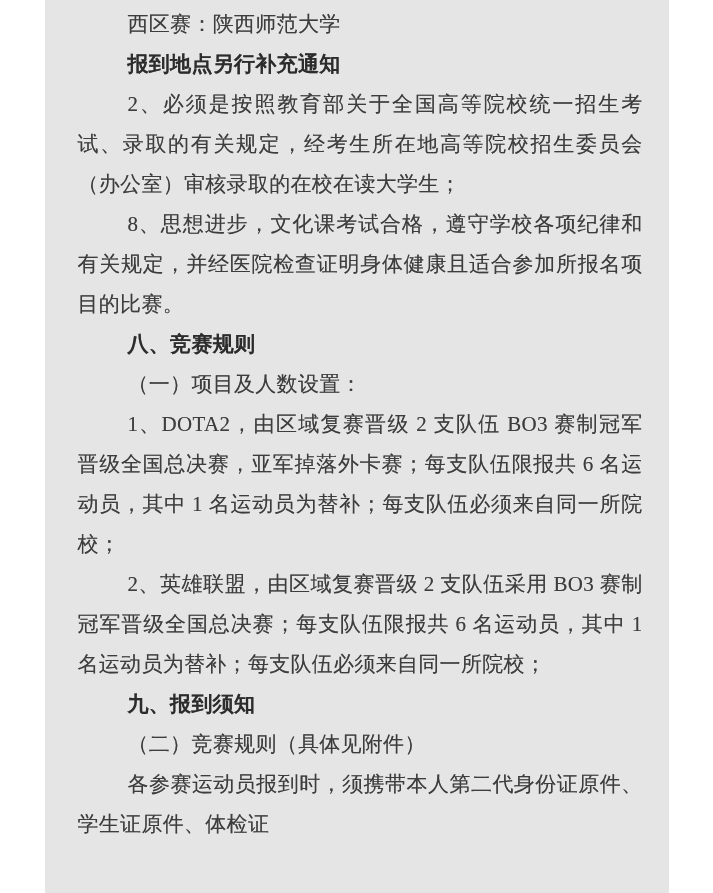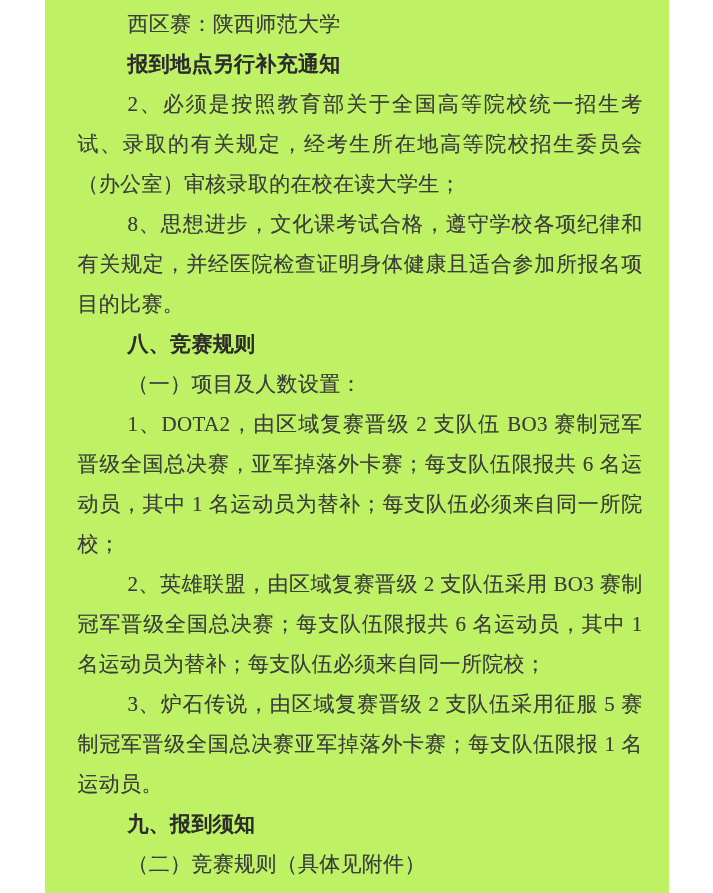--- a/index.html
+++ b/index.html
@@ -5,21 +5,21 @@
   html, body {
     margin: 0;
     padding: 0;
     background: #ffffff;
   }
   .page {
     position: relative;
     width: 624px;
     height: 893px;
     margin: 0 auto;
-    background: #bef264;
+    background: #e5e5e5;
     overflow: hidden;
     font-family: "Liberation Serif", "DejaVu Serif", serif;
     color: #3d3d3d;
     box-sizing: border-box;
   }
   .content {
     padding: 4px 26px 0 33px;
   }
   .line {
     margin: 0;
@@ -42,18 +42,17 @@
 <div class="page">
   <div class="content">
     <p class="line">西区赛：陕西师范大学</p>
     <p class="line bold">报到地点另行补充通知</p>
     <p class="line">2、必须是按照教育部关于全国高等院校统一招生考试、录取的有关规定，经考生所在地高等院校招生委员会（办公室）审核录取的在校在读大学生；</p>
     <p class="line">8、思想进步，文化课考试合格，遵守学校各项纪律和有关规定，并经医院检查证明身体健康且适合参加所报名项目的比赛。</p>
     <p class="line bold">八、竞赛规则</p>
     <p class="line">（一）项目及人数设置：</p>
     <p class="line">1、DOTA2，由区域复赛晋级 2 支队伍 BO3 赛制冠军晋级全国总决赛，亚军掉落外卡赛；每支队伍限报共 6 名运动员，其中 1 名运动员为替补；每支队伍必须来自同一所院校；</p>
     <p class="line">2、英雄联盟，由区域复赛晋级 2 支队伍采用 BO3 赛制冠军晋级全国总决赛；每支队伍限报共 6 名运动员，其中 1 名运动员为替补；每支队伍必须来自同一所院校；</p>
-    <p class="line">3、炉石传说，由区域复赛晋级 2 支队伍采用征服 5 赛制冠军晋级全国总决赛亚军掉落外卡赛；每支队伍限报 1 名运动员。</p>
     <p class="line bold">九、报到须知</p>
     <p class="line">（二）竞赛规则（具体见附件）</p>
     <p class="line">各参赛运动员报到时，须携带本人第二代身份证原件、学生证原件、体检证</p>
   </div>
 </div>
 
 </body></html>

